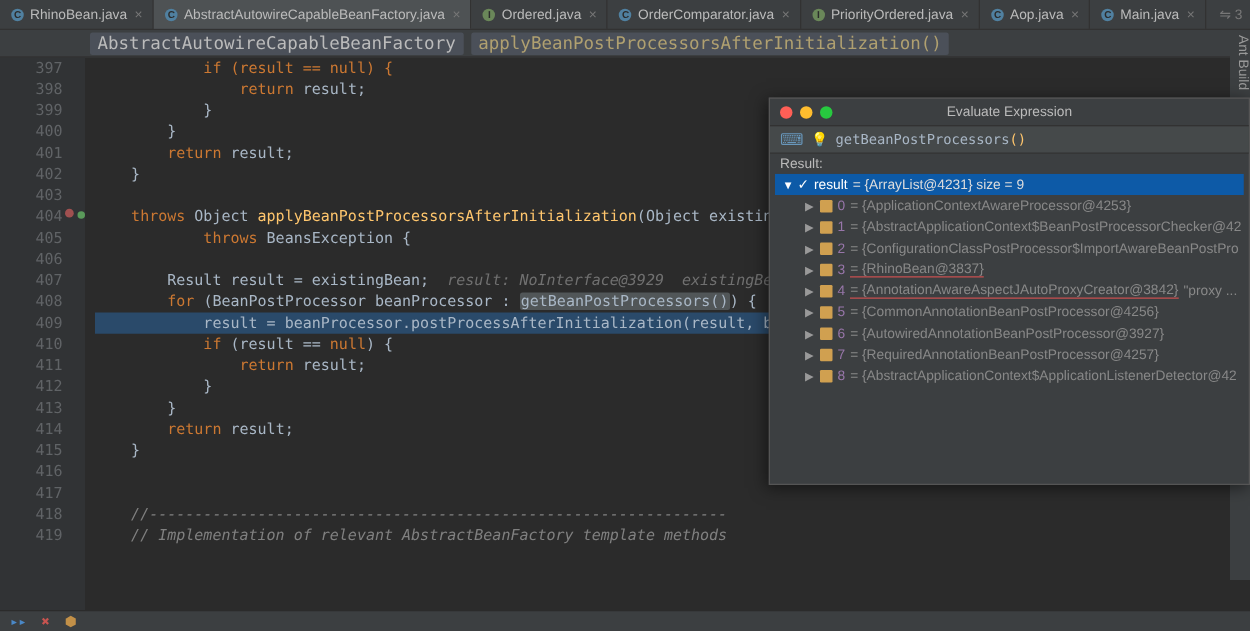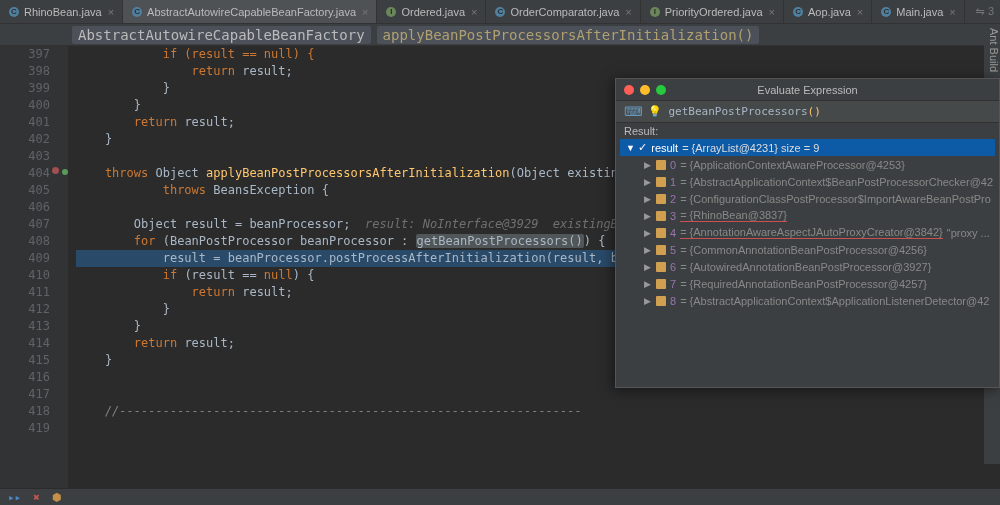--- a/index.html
+++ b/index.html
@@ -395,32 +395,33 @@
     <div class="code-line"><span class="kw">            if (result == null) {</span></div>
     <div class="code-line"><span class="kw">                return</span><span> result;</span></div>
     <div class="code-line">            }</div>
     <div class="code-line">        }</div>
     <div class="code-line"><span class="kw">        return</span><span> result;</span></div>
     <div class="code-line">    }</div>
     <div class="code-line"></div>
     <div class="code-line"><span class="kw">    throws</span><span> Object </span><span class="fn">applyBeanPostProcessorsAfterInitialization</span><span>(Object existingB</span></div>
     <div class="code-line"><span class="kw">            throws</span><span> BeansException {</span></div>
     <div class="code-line"></div>
-    <div class="code-line"><span>        Object result = beanProcessor;  </span><span class="hint">result: NoInterface@3929  existingBean</span></div>
+    <div class="code-line"><span>        Result result = existingBean;  </span><span class="hint">result: NoInterface@3929  existingBean</span></div>
     <div class="code-line"><span class="kw">        for</span><span> (BeanPostProcessor beanProcessor : </span><span class="boxed">getBeanPostProcessors()</span><span>) {  </span><span class="hint">be</span></div>
     <div class="code-line highlighted"><span>            result = beanProcessor.</span><span>postProcessAfterInitialization</span><span>(result, bea</span></div>
     <div class="code-line"><span class="kw">            if</span><span> (result == </span><span class="kw">null</span><span>) {</span></div>
     <div class="code-line"><span class="kw">                return</span><span> result;</span></div>
     <div class="code-line">            }</div>
     <div class="code-line">        }</div>
     <div class="code-line"><span class="kw">        return</span><span> result;</span></div>
     <div class="code-line">    }</div>
     <div class="code-line"></div>
     <div class="code-line"></div>
     <div class="code-line"><span class="comment">    //----------------------------------------------------------------</span></div>
+    <div class="code-line"><span class="comment">    // Implementation of relevant AbstractBeanFactory template methods</span></div>
   </div>
 </div>
 
 <div class="eval-panel">
   <div class="eval-titlebar">
     <div class="traffic">
       <span class="red"></span>
       <span class="yel"></span>
       <span class="grn"></span>
     </div>

